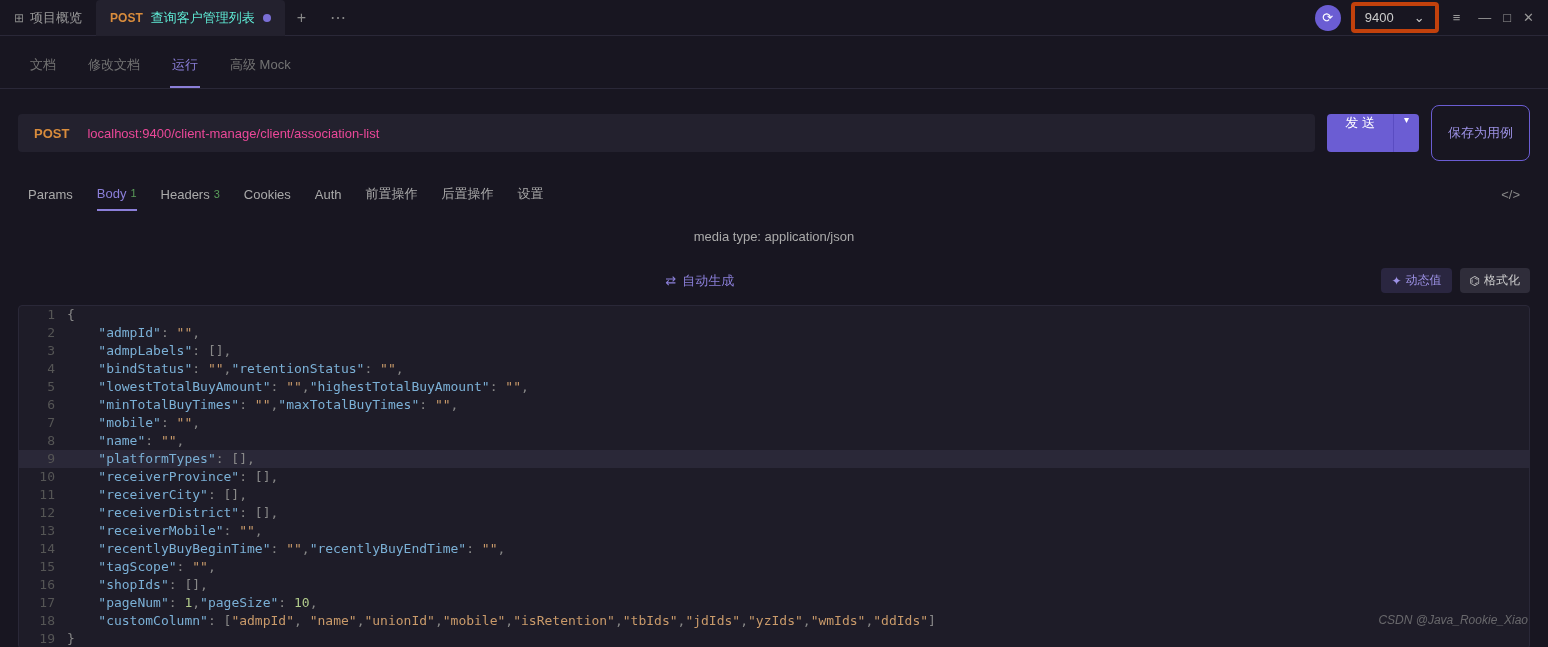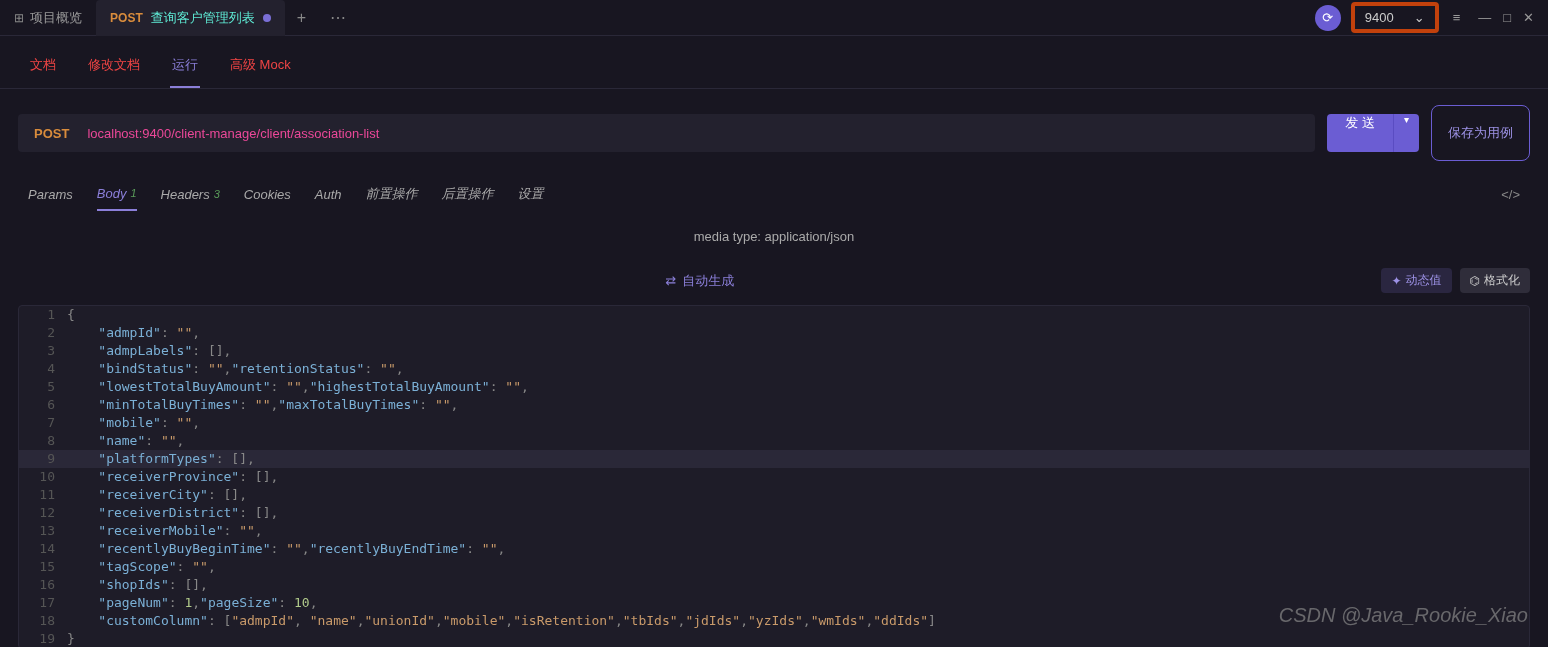--- a/index.html
+++ b/index.html
@@ -61,21 +61,21 @@
     .win-controls span { cursor: pointer; padding: 2px 4px; color: #999; }
 
     .subtabs {
       display: flex;
       gap: 28px;
       padding: 12px 28px 0;
       border-bottom: 1px solid #2a2838;
     }
     .subtab {
       padding: 8px 2px 12px;
-      color: #ef4444;
+      color: #737373;
       cursor: pointer;
     }
     .subtab.active { color: #8b7fd9; border-bottom: 2px solid #8b7fd9; }
 
     .url-row {
       display: flex; align-items: center; gap: 12px;
       margin: 16px 18px;
     }
     .url-bar {
       flex: 1; display: flex; align-items: center;
@@ -94,21 +94,21 @@
     .save-btn {
       display: flex; align-items: center; justify-content: center;
       border: 1px solid #6b5dd3; color: #9d92e6; border-radius: 8px;
       height: 56px; padding: 0 16px; cursor: pointer;
     }
 
     .req-tabs-row {
       display: flex; align-items: center;
       padding: 0 28px;
     }
-    .req-tabs { display: flex; gap: 24px; flex: 1; font-style: italic; }
+    .req-tabs { display: flex; gap: 24px; flex: 1; }
     .req-tab {
       padding: 8px 0; color: #aaa; cursor: pointer;
       display: flex; align-items: center; gap: 4px;
     }
     .req-tab.active { color: #8b7fd9; border-bottom: 2px solid #8b7fd9; }
     .badge { color: #5a9c5a; font-size: 11px; }
     .code-icon { color: #888; cursor: pointer; }
 
     .media-type {
       text-align: center; padding: 18px 0; color: #aaa;
@@ -148,21 +148,21 @@
     }
     .code { white-space: pre; color: #c8c8c8; }
     .tok-key { color: #7bb0d6; }
     .tok-str { color: #c99a6a; }
     .tok-num { color: #b0c98a; }
     .tok-punc { color: #888; }
 
     .watermark {
       position: absolute;
       bottom: 20px; right: 20px;
-      color: #888; font-size: 20px;
+      color: #888; font-size: 12px;
       font-style: italic;
       opacity: 0.7;
     }
   </style>
 </head>
 <body>
 
 <div class="topbar">
   <div class="topbar-left">
     <div class="overview-btn">

